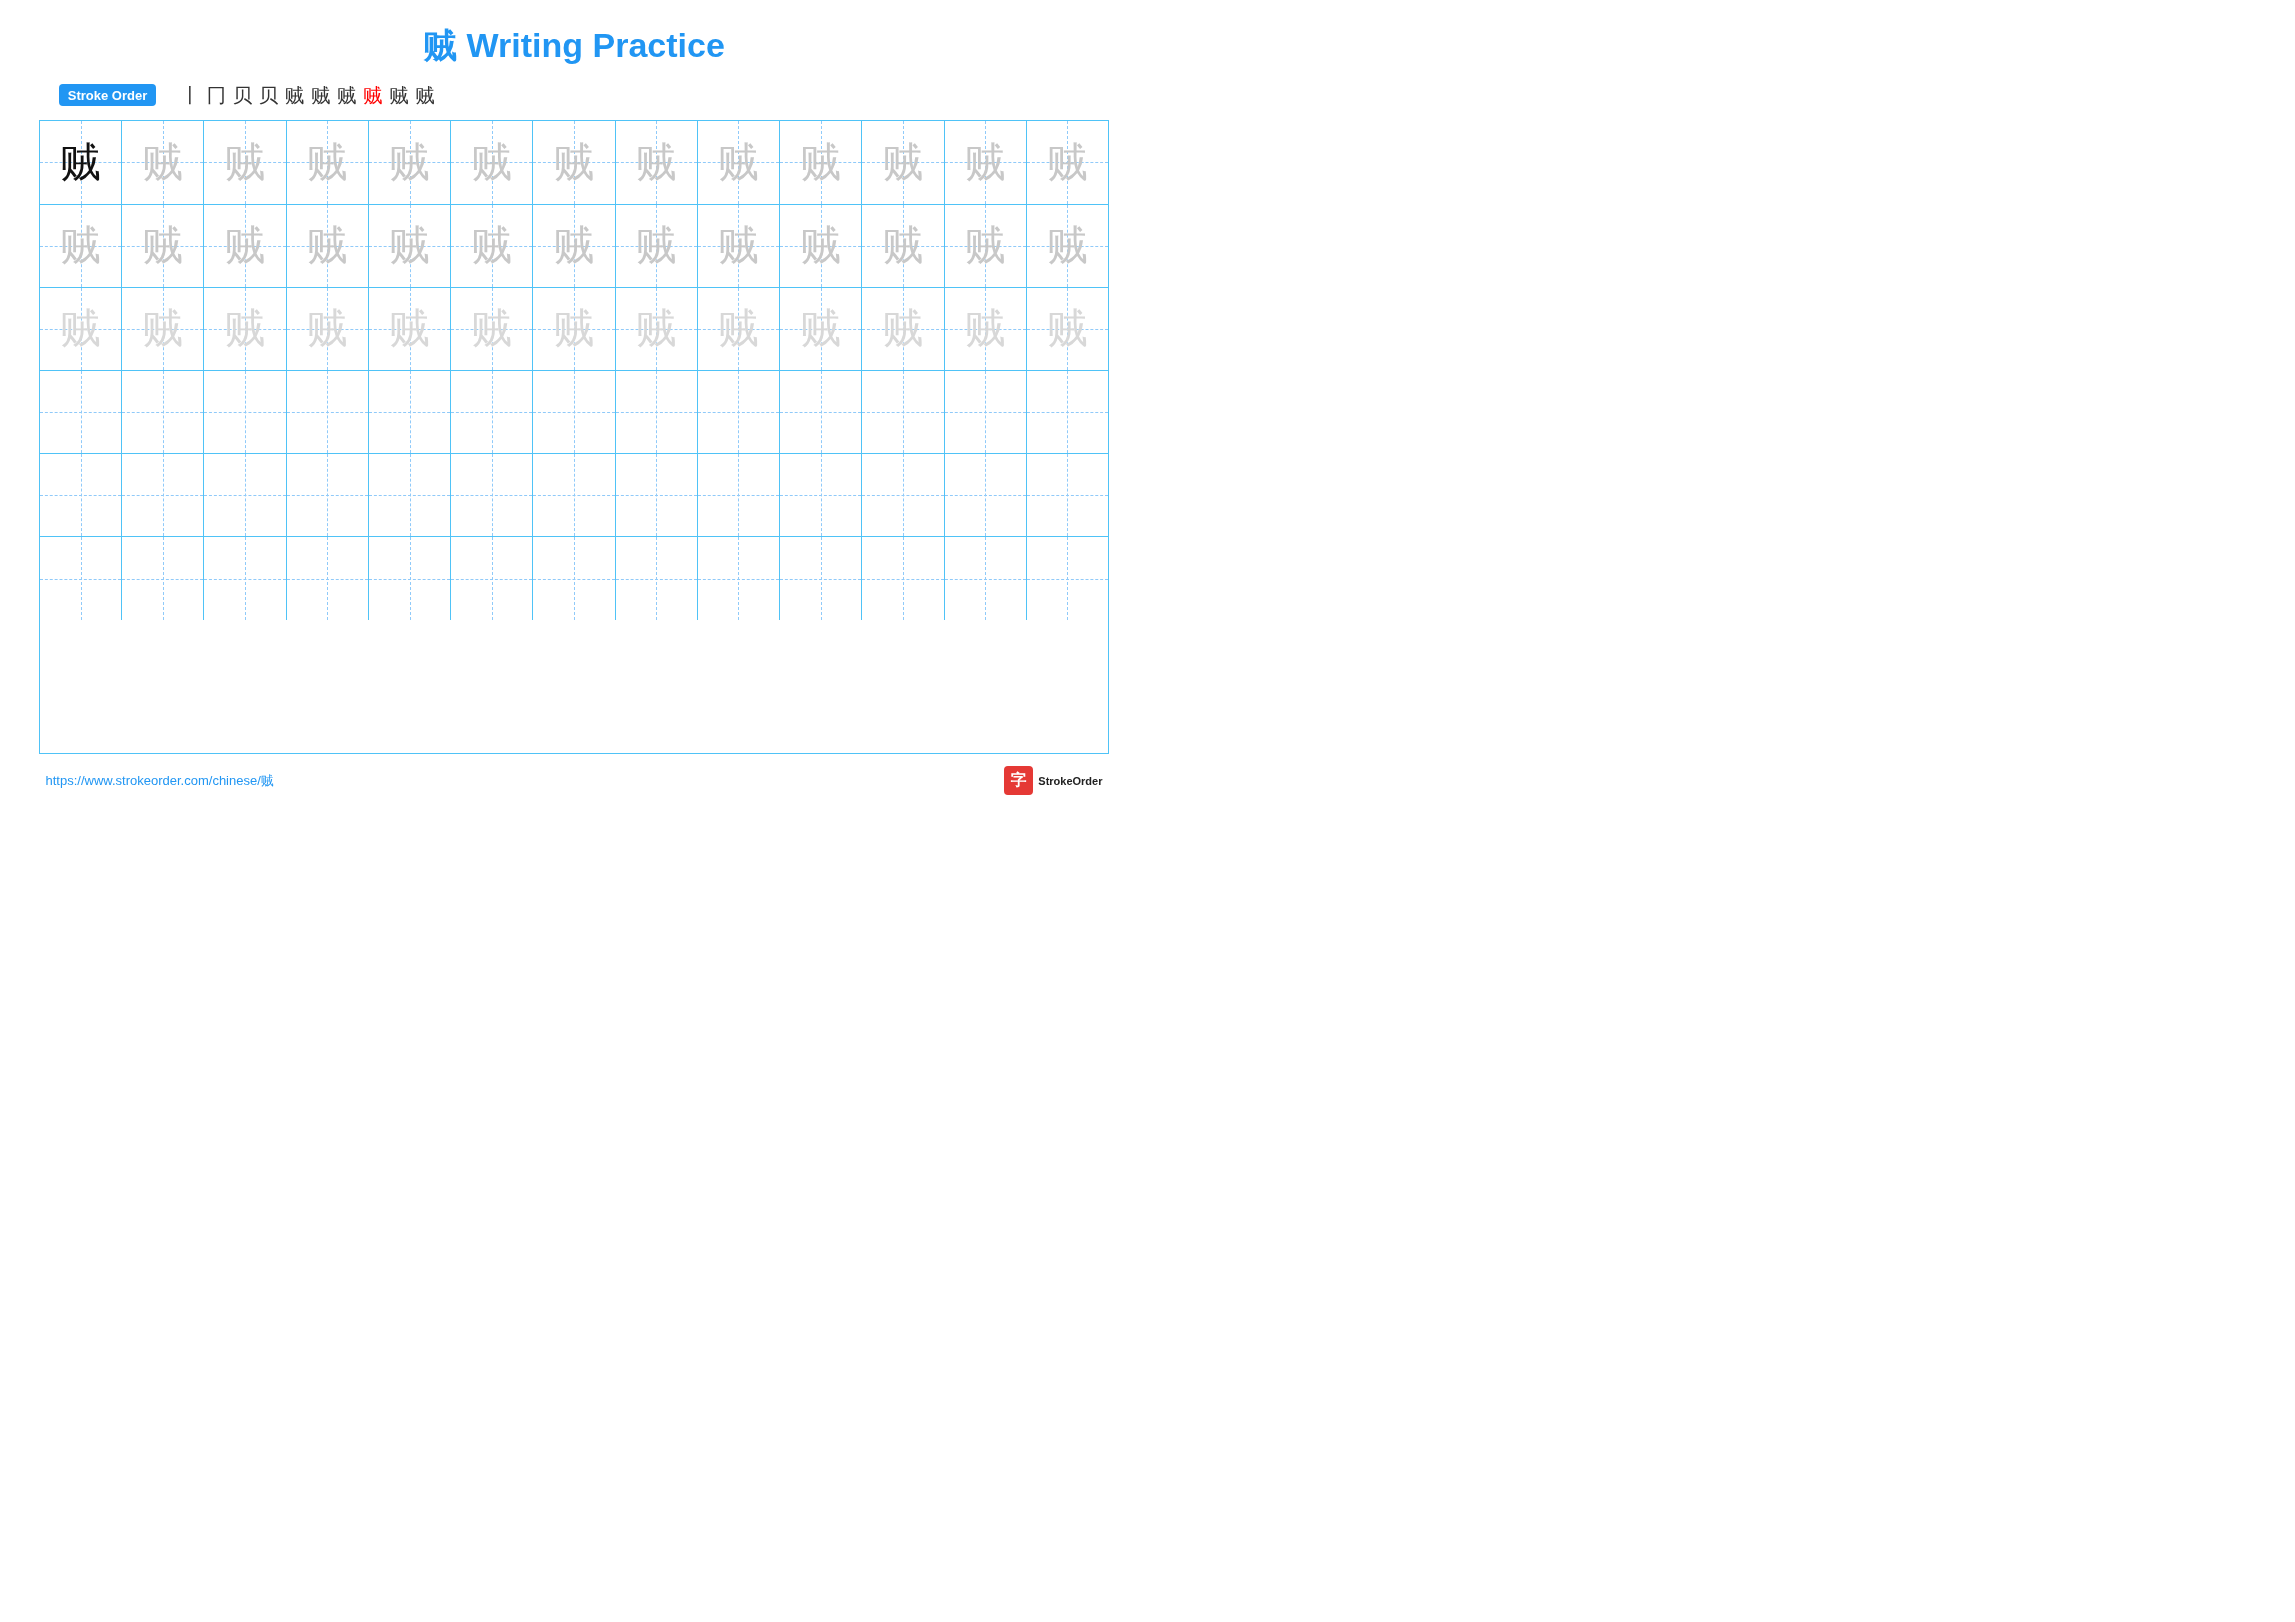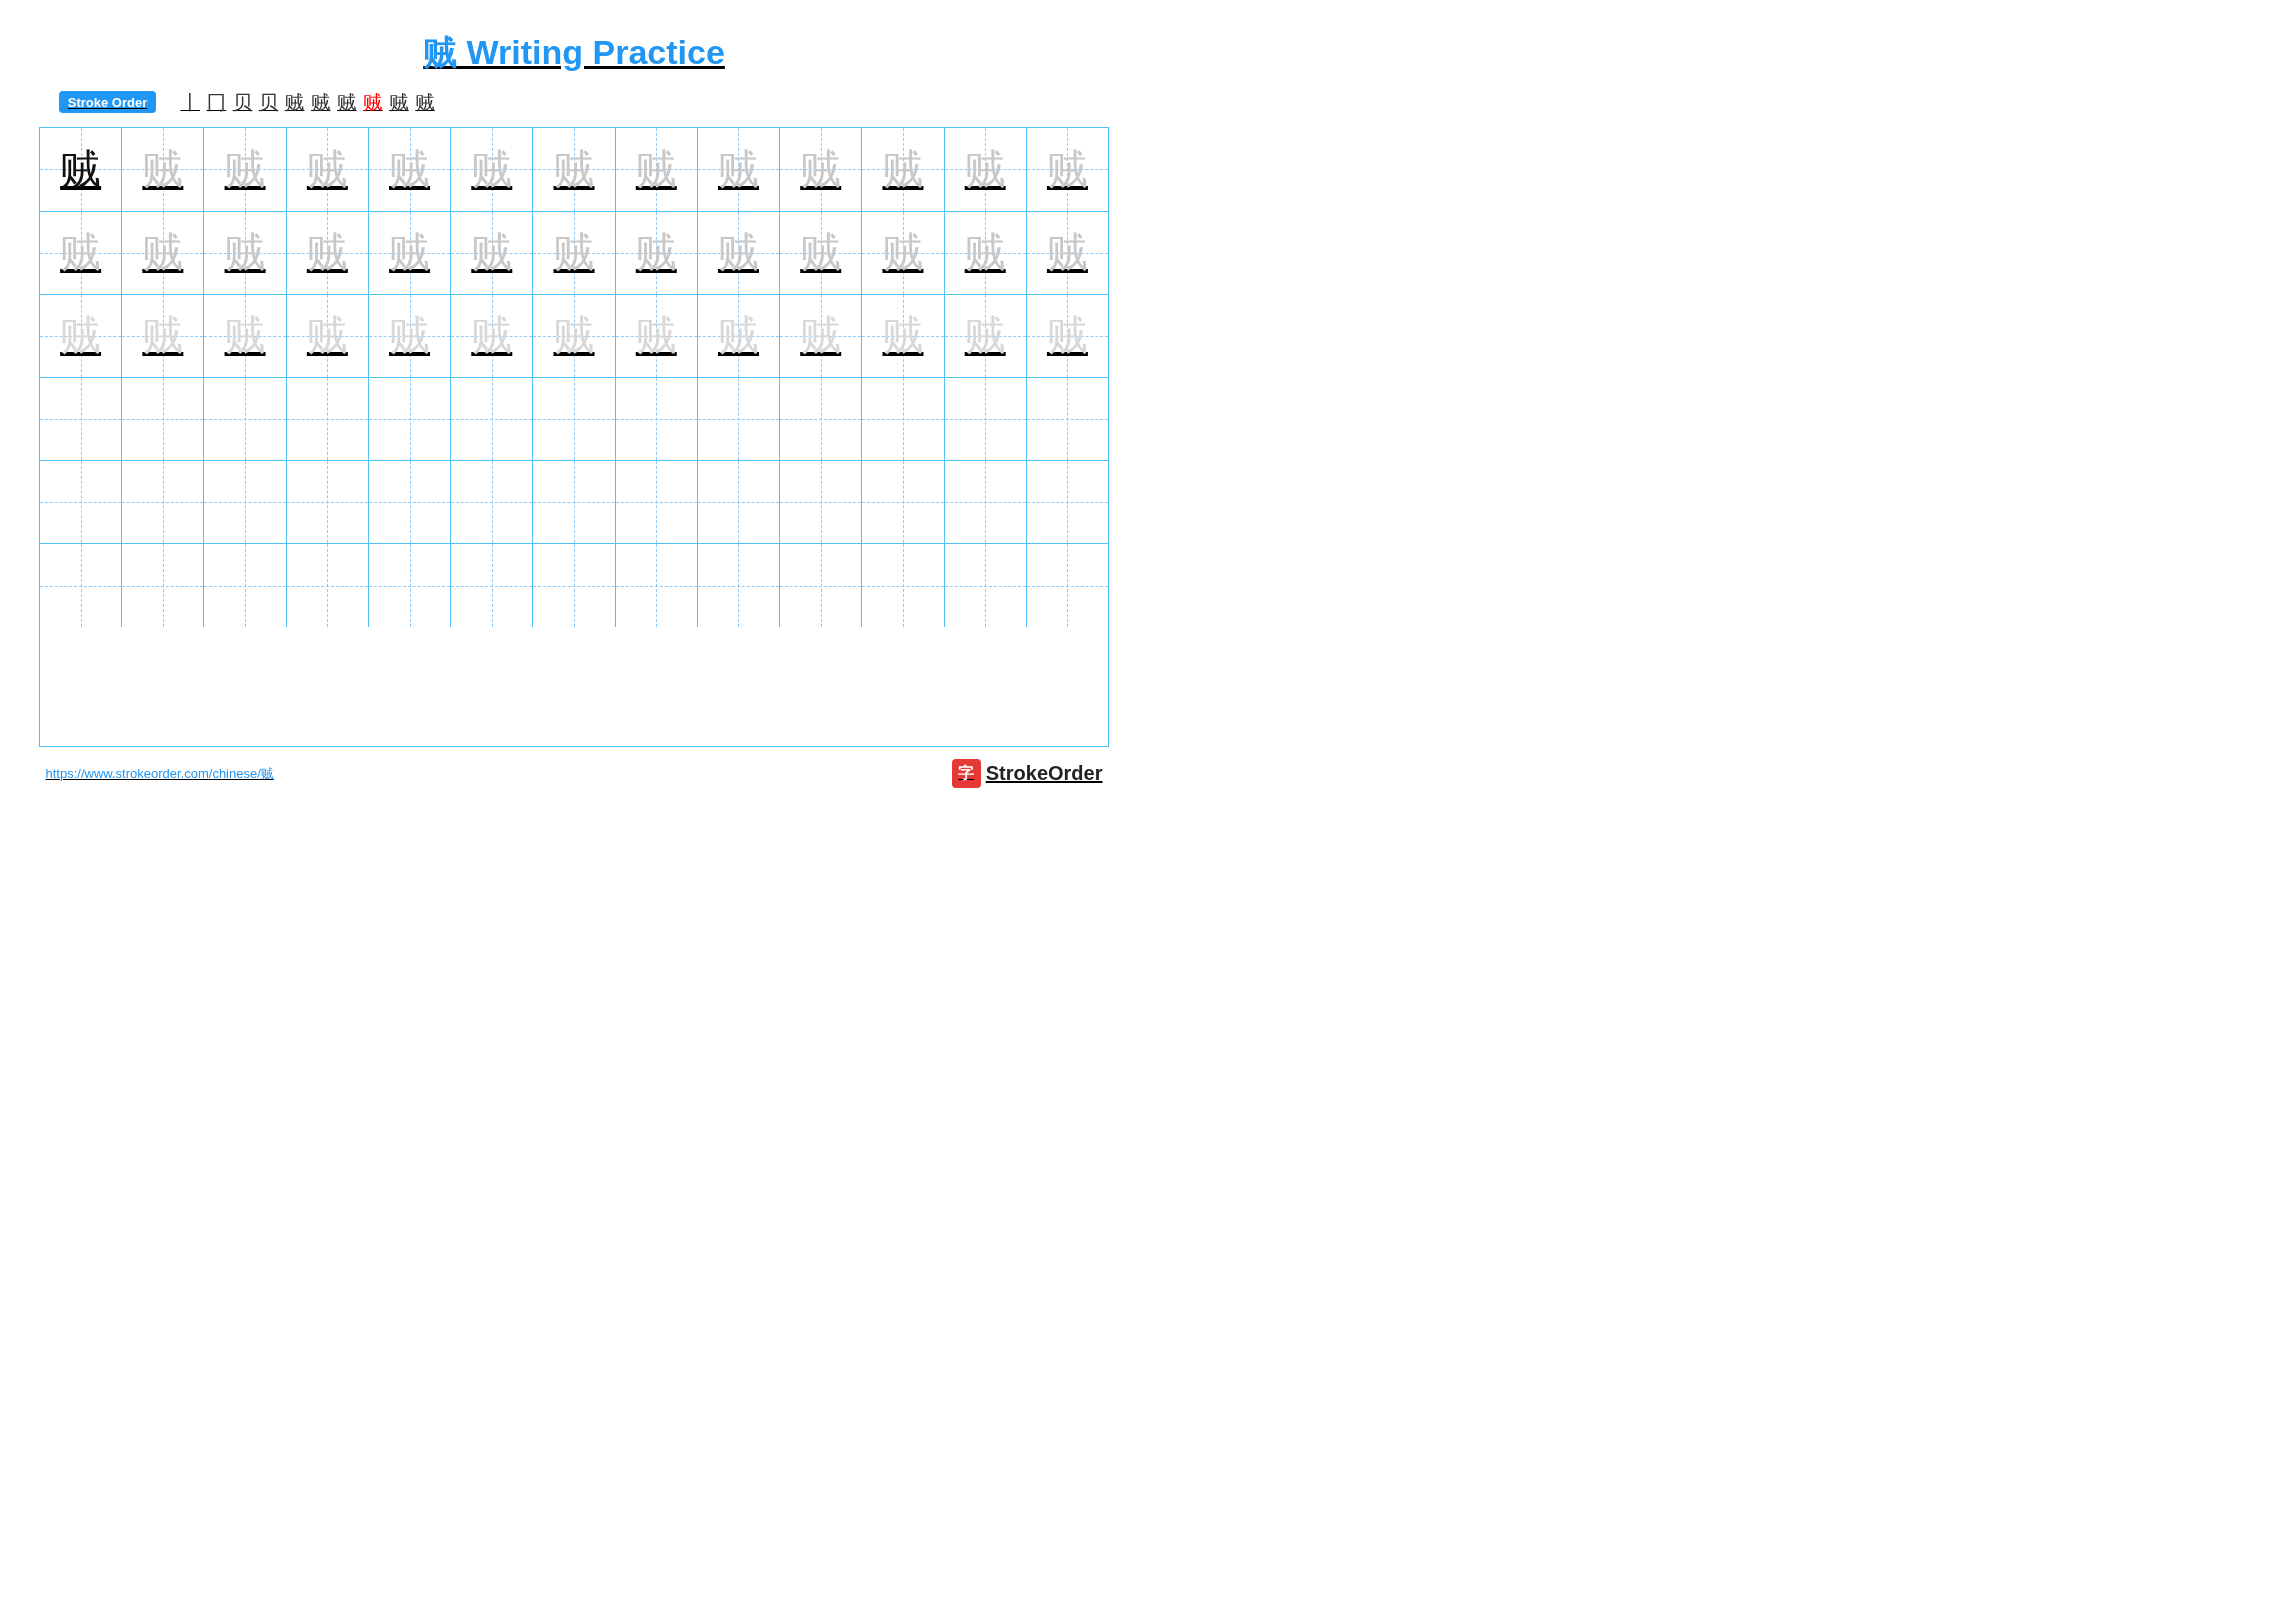--- a/index.html
+++ b/index.html
@@ -8,25 +8,24 @@
       font-family: Arial, sans-serif;
       width: 1148px;
       height: 811px;
       position: relative;
       overflow: hidden;
     }
 
     .page {
       width: 100%;
       height: 100%;
-      padding: 23px 39px;
+      padding: 16px 39px;
       display: flex;
       flex-direction: column;
       align-items: center;
-      text-decoration: underline;
     }
 
     .title {
       font-size: 34px;
       color: #2196F3;
       font-weight: bold;
       margin-bottom: 13px;
       margin-top: 6.5px;
     }
 
@@ -167,21 +166,21 @@
       display: flex;
       align-items: center;
       justify-content: center;
       color: white;
       font-size: 15.7px;
       font-family: 'SimSun', serif;
       font-weight: bold;
     }
 
     .footer-logo-text {
-      font-size: 20px;
+      font-size: 11px;
       font-weight: bold;
       color: #222;
     }
   </style>
 </head>
 <body>
 
 <div class="page">
 
   <h1 class="title">贼 Writing Practice</h1>

